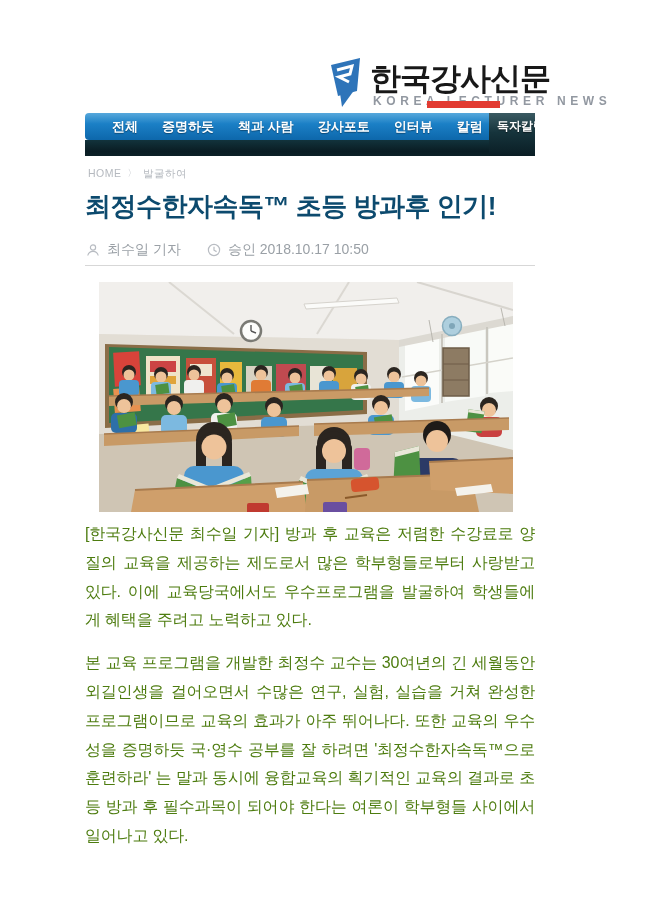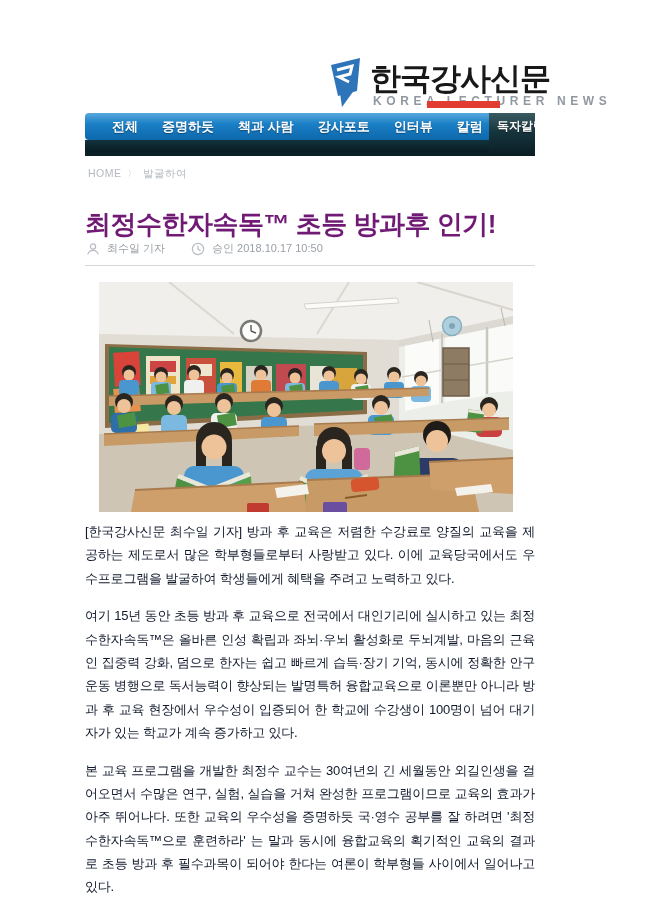--- a/index.html
+++ b/index.html
@@ -55,48 +55,48 @@
   
   .breadcrumb {
     position: absolute; left: 88px; top: 151px; font-size: 10.5px;
     color: #b5b9bf; letter-spacing: 0.5px; display: flex; gap: 6px;
   }
   .breadcrumb a { color: #b5b9bf; text-decoration: none; }
   .breadcrumb .sep { font-size: 9px; color: #c3c7cc; }
 
   
   .article-title {
-    position: absolute; left: 85px; top: 192px; width: 460px;
-    font-size: 26px; font-weight: bold; color: #701a75; letter-spacing: -0.5px;
+    position: absolute; left: 85px; top: 174px; width: 460px;
+    font-size: 26px; font-weight: bold; color: #0c4a6e; letter-spacing: -0.5px;
     line-height: 1.25;
   }
   .byline {
     position: absolute; left: 86px; top: 225px; display: flex; align-items: center;
-    gap: 7px; font-size: 11px; color: #9aa0a6;
+    gap: 7px; font-size: 14px; color: #9aa0a6;
   }
   .byline .meta-icon { display: inline-block; width: 14px; height: 14px; }
   .byline .gap { width: 12px; }
   .divider {
     position: absolute; left: 85px; top: 249px; width: 450px; height: 0;
     border-top: 1px solid #d7d7d7;
   }
 
   
   .article-photo {
     position: absolute; left: 99px; top: 266px; width: 414px; height: 230px;
     display: block; background: #e9e6e1; overflow: hidden;
   }
   .article-photo svg { display: block; }
 
   
   .article-body {
     position: absolute; left: 85px; top: 504px; width: 450px;
   }
   .article-body p {
-    font-size: 13px; line-height: 1.8; color: #0f172a; text-align: justify;
+    font-size: 16px; line-height: 1.8; color: #4d7c0f; text-align: justify;
     margin: 0 0 14px 0; letter-spacing: -0.2px; word-break: break-all;
   }
 </style>
 </head>
 <body>
 
 <div class="page">
 
   <div class="logo">
     <span class="logo-icon">
@@ -356,18 +356,17 @@
       <polygon points="176,206 208,202 210,212 178,216" fill="#f4f2ec"></polygon>
       <rect x="224" y="220" width="24" height="12" rx="2" fill="#6a4fa0"></rect>
       <rect x="148" y="221" width="22" height="11" rx="2" fill="#c03a30"></rect>
       <polygon points="356,206 392,202 394,210 358,214" fill="#f4f2ec"></polygon>
       <line x1="246" y1="216" x2="268" y2="213" stroke="#8a5a2a" stroke-width="2"></line>
     </svg>
   </figure>
 
   <article class="article-body">
     <p>[한국강사신문 최수일 기자] 방과 후 교육은 저렴한 수강료로 양질의 교육을 제공하는 제도로서 많은 학부형들로부터 사랑받고 있다. 이에 교육당국에서도 우수프로그램을 발굴하여 학생들에게 혜택을 주려고 노력하고 있다.</p>
-    <p>여기 15년 동안 초등 방과 후 교육으로 전국에서 대인기리에 실시하고 있는 최정수한자속독™은 올바른 인성 확립과 좌뇌·우뇌 활성화로 두뇌계발, 마음의 근육인 집중력 강화, 덤으로 한자는 쉽고 빠르게 습득·장기 기억, 동시에 정확한 안구운동 병행으로 독서능력이 향상되는 발명특허 융합교육으로 이론뿐만 아니라 방과 후 교육 현장에서 우수성이 입증되어 한 학교에 수강생이 100명이 넘어 대기자가 있는 학교가 계속 증가하고 있다.</p>
     <p>본 교육 프로그램을 개발한 최정수 교수는 30여년의 긴 세월동안 외길인생을 걸어오면서 수많은 연구, 실험, 실습을 거쳐 완성한 프로그램이므로 교육의 효과가 아주 뛰어나다. 또한 교육의 우수성을 증명하듯 국·영수 공부를 잘 하려면 '최정수한자속독™으로 훈련하라' 는 말과 동시에 융합교육의 획기적인 교육의 결과로 초등 방과 후 필수과목이 되어야 한다는 여론이 학부형들 사이에서 일어나고 있다.</p>
 
   </article>
 
 </div>
 
 </body></html>

